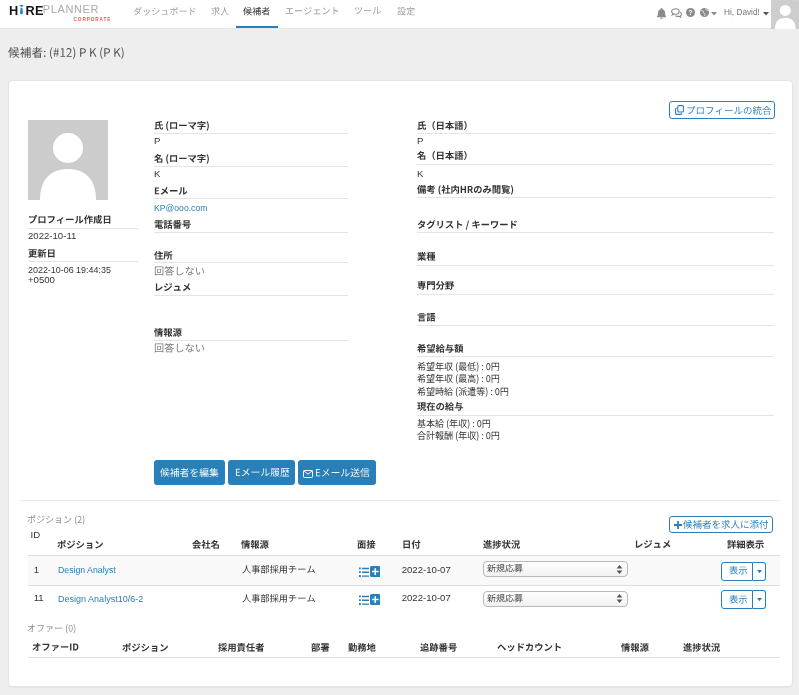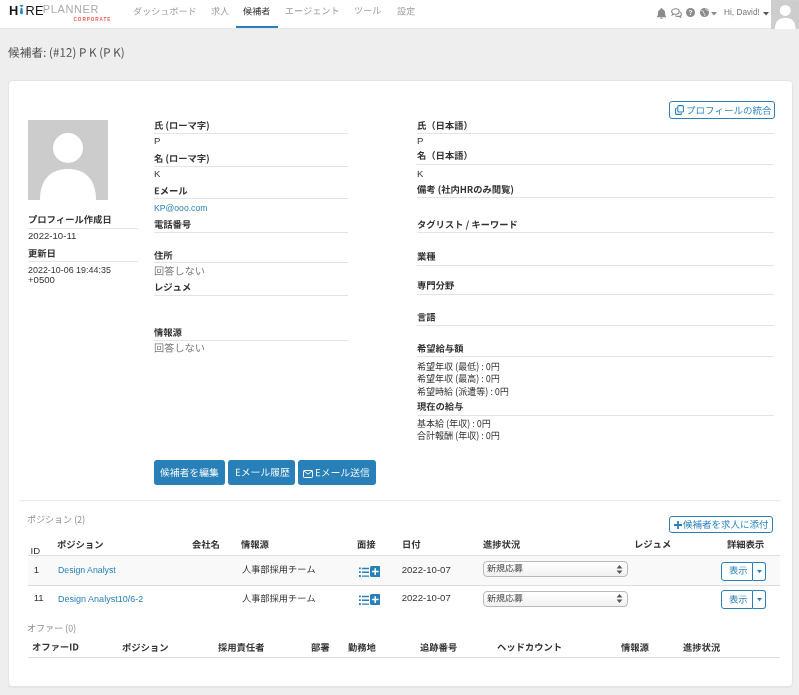--- a/index.html
+++ b/index.html
@@ -5,21 +5,21 @@
 .abs{position:absolute}
 .lat{position:absolute;white-space:nowrap;color:#333;line-height:1.2}
 .line{position:absolute;height:1px;background:#e4e4e4}
 </style></head><body>
 
 <div class="abs" style="left:0;top:0;width:799px;height:29px;background:#fff;border-bottom:1px solid #e7e7e7"></div>
 <div class="lat" style="left:9px;top:3.4px;font-size:12.8px;font-weight:bold;color:#161616;letter-spacing:0.2px">H</div>
 <svg class="abs" style="left:19.4px;top:5.4px" width="5" height="9.6" viewBox="0 0 5 9.6">
     <path d="M0.3 0 L4.7 0 L2.5 2.5 Z M1.6 3 L3.4 3 L4.1 8.3 L2.5 9.6 L0.9 8.3 Z" fill="#2788c7"></path>
   </svg>
-<div class="lat" style="left:25.6px;top:3.4px;font-size:12.8px;font-weight:normal;color:#161616;letter-spacing:0.2px">RE</div>
+<div class="lat" style="left:25.6px;top:3.4px;font-size:12.8px;font-weight:bold;color:#161616;letter-spacing:0.2px">RE</div>
 <div class="lat" style="left:42.8px;top:3.4px;font-size:11px;font-weight:400;color:#ababab;letter-spacing:0.6px">PLANNER</div>
 <div class="lat" style="left:73.6px;top:17.2px;font-size:4.6px;font-weight:bold;color:#ef5347;letter-spacing:0.95px">CORPORATE</div>
 <svg style="position:absolute;left:132.5px;top:5.9px;" width="64" height="11" viewBox="0 0 64 11">
     <path transform="translate(0 8.7)" d="M7.96 -7.7L7.48 -7.5C7.73 -7.15 8.04 -6.64 8.24 -6.24L8.72 -6.46C8.55 -6.8 8.2 -7.37 7.96 -7.7ZM4.59 -6.93L3.76 -7.2C3.7 -6.96 3.56 -6.64 3.47 -6.48C3.05 -5.65 2.11 -4.28 0.55 -3.3L1.16 -2.84C2.18 -3.54 2.98 -4.43 3.57 -5.24L6.64 -5.24C6.46 -4.5 6 -3.52 5.41 -2.72C4.77 -3.17 4.09 -3.61 3.49 -3.96L2.99 -3.45C3.58 -3.09 4.28 -2.61 4.92 -2.14C4.11 -1.26 2.94 -0.42 1.4 0.05L2.06 0.62C3.59 0.05 4.71 -0.79 5.52 -1.69C5.91 -1.4 6.24 -1.12 6.52 -0.87L7.05 -1.5C6.76 -1.74 6.41 -2.01 6.01 -2.29C6.7 -3.22 7.2 -4.29 7.44 -5.13C7.49 -5.28 7.58 -5.49 7.65 -5.61L7.23 -5.87L7.71 -6.09C7.52 -6.46 7.19 -7.01 6.96 -7.33L6.48 -7.13C6.73 -6.79 7.03 -6.25 7.21 -5.89L7.05 -5.98C6.91 -5.92 6.7 -5.9 6.45 -5.9L4 -5.9L4.18 -6.22C4.27 -6.39 4.43 -6.7 4.59 -6.93ZM13.5 -5.24L12.83 -5.01C13.01 -4.6 13.44 -3.45 13.54 -3.04L14.21 -3.28C14.1 -3.68 13.65 -4.88 13.5 -5.24ZM16.79 -4.73L16.01 -4.98C15.87 -3.81 15.4 -2.66 14.75 -1.87C14.01 -0.93 12.85 -0.24 11.79 0.07L12.39 0.68C13.41 0.29 14.52 -0.41 15.36 -1.48C16.02 -2.3 16.41 -3.28 16.65 -4.28C16.69 -4.4 16.73 -4.54 16.79 -4.73ZM11.38 -4.79L10.71 -4.52C10.88 -4.2 11.38 -2.95 11.52 -2.48L12.21 -2.73C12.04 -3.2 11.57 -4.4 11.38 -4.79ZM20.94 -6.99L20.53 -6.38C21.07 -6.07 22.05 -5.41 22.49 -5.09L22.91 -5.71C22.52 -6 21.48 -6.69 20.94 -6.99ZM19.57 -0.48L19.99 0.25C20.84 0.08 22.09 -0.35 23.01 -0.87C24.46 -1.73 25.73 -2.9 26.51 -4.13L26.07 -4.88C25.33 -3.59 24.13 -2.41 22.62 -1.55C21.7 -1.02 20.57 -0.66 19.57 -0.48ZM19.56 -4.94L19.16 -4.32C19.71 -4.04 20.7 -3.4 21.15 -3.08L21.57 -3.71C21.17 -4 20.1 -4.65 19.56 -4.94ZM28.66 -0.83L28.66 -0.07C28.92 -0.09 29.13 -0.1 29.41 -0.1C29.86 -0.1 33.88 -0.1 34.4 -0.1C34.59 -0.1 34.93 -0.09 35.09 -0.08L35.09 -0.82C34.9 -0.8 34.57 -0.79 34.37 -0.79L33.48 -0.79C33.61 -1.62 33.87 -3.43 33.94 -4.05C33.95 -4.12 33.98 -4.24 34.01 -4.33L33.45 -4.6C33.37 -4.56 33.14 -4.53 33 -4.53C32.5 -4.53 30.58 -4.53 30.23 -4.53C30 -4.53 29.73 -4.56 29.51 -4.59L29.51 -3.82C29.74 -3.83 29.98 -3.85 30.24 -3.85C30.49 -3.85 32.57 -3.85 33.13 -3.85C33.11 -3.33 32.84 -1.56 32.71 -0.79L29.41 -0.79C29.14 -0.79 28.87 -0.81 28.66 -0.83ZM43.24 -7.19L42.76 -6.99C43.01 -6.64 43.3 -6.12 43.48 -5.75L43.97 -5.97C43.78 -6.34 43.47 -6.87 43.24 -7.19ZM44.32 -7.45L43.83 -7.24C44.09 -6.91 44.37 -6.42 44.57 -6.02L45.06 -6.24C44.89 -6.58 44.55 -7.12 44.32 -7.45ZM39.33 -3.34L38.69 -3.65C38.34 -2.91 37.56 -1.83 36.95 -1.27L37.58 -0.85C38.09 -1.4 38.95 -2.56 39.33 -3.34ZM43.13 -3.64L42.52 -3.31C43 -2.74 43.68 -1.6 44.04 -0.89L44.71 -1.27C44.34 -1.92 43.62 -3.06 43.13 -3.64ZM37.24 -5.48L37.24 -4.71C37.48 -4.73 37.74 -4.74 38.01 -4.74L40.54 -4.74L40.54 -4.68C40.54 -4.24 40.54 -1.14 40.54 -0.64C40.53 -0.4 40.43 -0.29 40.19 -0.29C39.95 -0.29 39.53 -0.33 39.14 -0.4L39.2 0.33C39.57 0.36 40.11 0.39 40.49 0.39C41.04 0.39 41.28 0.15 41.28 -0.34C41.28 -0.98 41.28 -3.93 41.28 -4.68L41.28 -4.74L43.69 -4.74C43.91 -4.74 44.18 -4.74 44.43 -4.72L44.43 -5.48C44.2 -5.45 43.9 -5.43 43.68 -5.43L41.28 -5.43L41.28 -6.36C41.28 -6.56 41.31 -6.89 41.33 -7.02L40.48 -7.02C40.51 -6.88 40.54 -6.57 40.54 -6.37L40.54 -5.43L38.01 -5.43C37.72 -5.43 37.49 -5.45 37.24 -5.48ZM46.43 -3.94L46.43 -3.05C46.71 -3.08 47.19 -3.09 47.69 -3.09C48.38 -3.09 52.01 -3.09 52.69 -3.09C53.1 -3.09 53.48 -3.06 53.66 -3.05L53.66 -3.94C53.46 -3.92 53.14 -3.89 52.68 -3.89C52.01 -3.89 48.37 -3.89 47.69 -3.89C47.18 -3.89 46.7 -3.92 46.43 -3.94ZM60.57 -6.55L60.07 -6.32C60.37 -5.92 60.65 -5.41 60.88 -4.94L61.4 -5.18C61.19 -5.61 60.8 -6.22 60.57 -6.55ZM61.67 -7.01L61.17 -6.77C61.48 -6.37 61.77 -5.89 62.02 -5.41L62.53 -5.66C62.31 -6.08 61.91 -6.69 61.67 -7.01ZM57.38 -0.68C57.38 -0.35 57.36 0.1 57.32 0.39L58.19 0.39C58.17 0.1 58.14 -0.39 58.14 -0.68L58.14 -3.68C59.15 -3.37 60.72 -2.76 61.71 -2.22L62.03 -2.99C61.06 -3.48 59.34 -4.12 58.14 -4.49L58.14 -5.98C58.14 -6.25 58.17 -6.64 58.2 -6.92L57.3 -6.92C57.36 -6.64 57.38 -6.23 57.38 -5.98C57.38 -5.21 57.38 -1.19 57.38 -0.68Z" fill="#999"></path>
   </svg>
 <svg style="position:absolute;left:211.3px;top:5.9px;" width="19" height="11" viewBox="0 0 19 11">
     <path transform="translate(0 8.63)" d="M1.08 -4.57C1.64 -4.06 2.27 -3.34 2.55 -2.86L3.09 -3.26C2.81 -3.74 2.17 -4.43 1.6 -4.91L1.08 -4.57ZM0.34 -0.77L0.76 -0.15C1.57 -0.62 2.65 -1.26 3.63 -1.86L3.41 -2.47C2.3 -1.83 1.11 -1.16 0.34 -0.77ZM4.19 -7.63L4.19 -6.12L0.59 -6.12L0.59 -5.45L4.19 -5.45L4.19 -0.2C4.19 -0.02 4.12 0.03 3.95 0.04C3.77 0.04 3.18 0.05 2.55 0.02C2.66 0.23 2.76 0.55 2.8 0.75C3.6 0.75 4.15 0.73 4.46 0.61C4.76 0.49 4.89 0.28 4.89 -0.2L4.89 -3.79C5.67 -2.09 6.82 -0.67 8.31 0.05C8.43 -0.14 8.64 -0.4 8.81 -0.55C7.79 -0.99 6.91 -1.77 6.21 -2.74C6.83 -3.26 7.58 -4.01 8.14 -4.66L7.55 -5.08C7.13 -4.5 6.44 -3.77 5.87 -3.25C5.46 -3.89 5.13 -4.6 4.89 -5.33L4.89 -5.45L8.55 -5.45L8.55 -6.12L7.43 -6.12L7.84 -6.59C7.46 -6.89 6.72 -7.33 6.15 -7.61L5.74 -7.18C6.31 -6.89 7.03 -6.43 7.39 -6.12L4.89 -6.12L4.89 -7.63L4.19 -7.63ZM13.18 -7.36C13.12 -6.16 13.12 -1.78 9.4 0.12C9.62 0.26 9.84 0.47 9.96 0.65C12.28 -0.61 13.21 -2.81 13.61 -4.65C14.06 -2.81 15.08 -0.48 17.43 0.65C17.54 0.46 17.74 0.23 17.95 0.07C14.48 -1.51 14 -5.78 13.91 -6.95L13.94 -7.36L13.18 -7.36Z" fill="#999"></path>
   </svg>
 <svg style="position:absolute;left:242.5px;top:5.9px;" width="28" height="11" viewBox="0 0 28 11">
     <path transform="translate(0 8.64)" d="M2.79 -6.6L2.79 -0.76L3.4 -0.76L3.4 -6.6L2.79 -6.6ZM3.68 -5.45L3.68 -4.86L4.75 -4.86C4.51 -4.09 4.12 -3.34 3.63 -2.82C3.79 -2.74 4.05 -2.58 4.18 -2.48C4.41 -2.74 4.63 -3.07 4.83 -3.44L5.82 -3.44L5.82 -2.43L5.82 -2.28L3.69 -2.28L3.69 -1.69L5.73 -1.69C5.56 -1.01 5.02 -0.26 3.45 0.25C3.6 0.38 3.79 0.6 3.88 0.76C5.22 0.25 5.89 -0.41 6.21 -1.08C6.54 -0.37 7.16 0.37 8.46 0.75C8.55 0.57 8.73 0.32 8.87 0.19C7.36 -0.19 6.82 -1.01 6.58 -1.69L8.8 -1.69L8.8 -2.28L6.48 -2.28L6.48 -2.42L6.48 -3.44L8.49 -3.44L8.49 -4.02L5.11 -4.02C5.22 -4.27 5.31 -4.52 5.39 -4.78L5.01 -4.86L8.57 -4.86L8.57 -5.45L7.63 -5.45L7.63 -7.2L4.3 -7.2L4.3 -6.62L6.98 -6.62L6.98 -5.45L3.68 -5.45ZM2.12 -7.59C1.67 -6.18 0.94 -4.79 0.14 -3.88C0.25 -3.7 0.44 -3.34 0.49 -3.18C0.8 -3.54 1.11 -3.97 1.39 -4.44L1.39 0.73L2.04 0.73L2.04 -5.64C2.31 -6.22 2.55 -6.82 2.75 -7.42L2.12 -7.59ZM15.98 -7.19C16.43 -6.95 16.99 -6.6 17.27 -6.33L17.65 -6.75C17.37 -7.02 16.8 -7.35 16.34 -7.56L15.98 -7.19ZM16.96 -4.26L16.96 -3.28L15.61 -3.28L15.61 -4.26L16.96 -4.26ZM14.96 -7.64L14.96 -6.32L12.71 -6.32L12.71 -5.71L14.96 -5.71L14.96 -4.84L12.99 -4.84L12.99 0.73L13.64 0.73L13.64 -1.16L14.96 -1.16L14.96 0.69L15.61 0.69L15.61 -1.16L16.96 -1.16L16.96 0.01C16.96 0.11 16.93 0.14 16.83 0.14C16.74 0.14 16.44 0.14 16.11 0.13C16.21 0.29 16.3 0.57 16.33 0.74C16.8 0.74 17.13 0.73 17.34 0.62C17.54 0.51 17.61 0.34 17.61 0.01L17.61 -4.84L15.61 -4.84L15.61 -5.71L17.8 -5.71L17.8 -6.32L15.61 -6.32L15.61 -7.64L14.96 -7.64ZM16.96 -2.73L16.96 -1.73L15.61 -1.73L15.61 -2.73L16.96 -2.73ZM13.64 -2.73L14.96 -2.73L14.96 -1.73L13.64 -1.73L13.64 -2.73ZM13.64 -3.28L13.64 -4.26L14.96 -4.26L14.96 -3.28L13.64 -3.28ZM12.46 -4.25C12.32 -3.98 12.08 -3.59 11.87 -3.29L11.54 -3.69C11.93 -4.32 12.28 -5.01 12.51 -5.72L12.15 -5.95L12.02 -5.92L11.38 -5.92L11.38 -7.62L10.76 -7.62L10.76 -5.92L9.58 -5.92L9.58 -5.31L11.72 -5.31C11.2 -4.07 10.26 -2.84 9.37 -2.14C9.48 -2.02 9.65 -1.71 9.73 -1.55C10.07 -1.84 10.43 -2.21 10.77 -2.63L10.77 0.74L11.41 0.74L11.41 -3.05C11.74 -2.62 12.11 -2.08 12.28 -1.8L12.7 -2.27L12.16 -2.96C12.38 -3.23 12.65 -3.6 12.88 -3.95L12.46 -4.25ZM25.82 -7.33C25.5 -6.92 25.15 -6.51 24.77 -6.12L24.77 -6.5L22.5 -6.5L22.5 -7.64L21.83 -7.64L21.83 -6.5L19.49 -6.5L19.49 -5.9L21.83 -5.9L21.83 -4.72L18.69 -4.72L18.69 -4.1L22.26 -4.1C21.1 -3.36 19.82 -2.75 18.49 -2.29C18.63 -2.15 18.84 -1.87 18.93 -1.72C19.49 -1.94 20.06 -2.18 20.6 -2.45L20.6 0.73L21.29 0.73L21.29 0.43L24.99 0.43L24.99 0.69L25.69 0.69L25.69 -3.15L21.91 -3.15C22.41 -3.45 22.9 -3.77 23.38 -4.1L26.81 -4.1L26.81 -4.72L24.18 -4.72C25.01 -5.41 25.76 -6.18 26.4 -7.02L25.82 -7.33ZM22.5 -4.72L22.5 -5.9L24.54 -5.9C24.11 -5.48 23.65 -5.09 23.15 -4.72L22.5 -4.72ZM21.29 -1.12L24.99 -1.12L24.99 -0.16L21.29 -0.16L21.29 -1.12ZM21.29 -1.67L21.29 -2.57L24.99 -2.57L24.99 -1.67L21.29 -1.67Z" fill="#333"></path>
@@ -203,21 +203,21 @@
 <div class="abs" style="left:668.5px;top:516px;width:104px;height:17px;border:1px solid #2980b9;border-radius:3px;background:#fff"></div>
 <svg class="abs" style="left:673.5px;top:520.5px" width="8" height="8" viewBox="0 0 8 8">
     <path d="M3.1 0 h1.8 v3.1 H8 v1.8 H4.9 V8 H3.1 V4.9 H0 V3.1 h3.1 Z" fill="#2980b9"></path>
   </svg>
 <svg style="position:absolute;left:683px;top:518.8px;" width="87" height="11" viewBox="0 0 87 11">
     <path transform="translate(0 8.98)" d="M2.92 -6.89L2.92 -0.8L3.55 -0.8L3.55 -6.89L2.92 -6.89ZM3.84 -5.69L3.84 -5.07L4.96 -5.07C4.71 -4.27 4.3 -3.49 3.79 -2.94C3.95 -2.86 4.23 -2.69 4.36 -2.58C4.61 -2.86 4.84 -3.2 5.04 -3.59L6.07 -3.59L6.07 -2.54L6.07 -2.38L3.85 -2.38L3.85 -1.77L5.99 -1.77C5.8 -1.05 5.24 -0.28 3.6 0.27C3.76 0.4 3.96 0.63 4.05 0.79C5.45 0.26 6.15 -0.43 6.48 -1.13C6.83 -0.39 7.48 0.39 8.84 0.78C8.93 0.6 9.11 0.33 9.26 0.2C7.69 -0.2 7.12 -1.05 6.87 -1.77L9.19 -1.77L9.19 -2.38L6.76 -2.38L6.76 -2.53L6.76 -3.59L8.86 -3.59L8.86 -4.2L5.34 -4.2C5.45 -4.46 5.55 -4.72 5.62 -4.99L5.23 -5.07L8.95 -5.07L8.95 -5.69L7.96 -5.69L7.96 -7.51L4.49 -7.51L4.49 -6.91L7.29 -6.91L7.29 -5.69L3.84 -5.69ZM2.21 -7.92C1.75 -6.45 0.98 -5 0.14 -4.05C0.27 -3.87 0.46 -3.49 0.51 -3.32C0.84 -3.7 1.16 -4.14 1.45 -4.64L1.45 0.76L2.13 0.76L2.13 -5.89C2.41 -6.49 2.66 -7.12 2.87 -7.74L2.21 -7.92ZM16.68 -7.5C17.16 -7.26 17.74 -6.89 18.03 -6.61L18.43 -7.05C18.14 -7.32 17.54 -7.68 17.06 -7.89L16.68 -7.5ZM17.71 -4.45L17.71 -3.43L16.29 -3.43L16.29 -4.45L17.71 -4.45ZM15.62 -7.97L15.62 -6.59L13.27 -6.59L13.27 -5.96L15.62 -5.96L15.62 -5.05L13.57 -5.05L13.57 0.76L14.24 0.76L14.24 -1.22L15.62 -1.22L15.62 0.72L16.29 0.72L16.29 -1.22L17.71 -1.22L17.71 0.01C17.71 0.11 17.68 0.14 17.57 0.14C17.47 0.14 17.17 0.14 16.81 0.13C16.92 0.3 17.01 0.6 17.05 0.77C17.54 0.77 17.88 0.76 18.1 0.65C18.32 0.53 18.38 0.35 18.38 0.01L18.38 -5.05L16.29 -5.05L16.29 -5.96L18.58 -5.96L18.58 -6.59L16.29 -6.59L16.29 -7.97L15.62 -7.97ZM17.71 -2.85L17.71 -1.8L16.29 -1.8L16.29 -2.85L17.71 -2.85ZM14.24 -2.85L15.62 -2.85L15.62 -1.8L14.24 -1.8L14.24 -2.85ZM14.24 -3.43L14.24 -4.45L15.62 -4.45L15.62 -3.43L14.24 -3.43ZM13.01 -4.44C12.86 -4.15 12.61 -3.75 12.39 -3.44L12.05 -3.86C12.45 -4.51 12.82 -5.23 13.06 -5.98L12.68 -6.21L12.55 -6.18L11.88 -6.18L11.88 -7.95L11.23 -7.95L11.23 -6.18L10 -6.18L10 -5.54L12.24 -5.54C11.69 -4.25 10.72 -2.96 9.78 -2.23C9.9 -2.11 10.08 -1.79 10.16 -1.61C10.52 -1.92 10.89 -2.31 11.25 -2.75L11.25 0.77L11.91 0.77L11.91 -3.18C12.25 -2.74 12.64 -2.18 12.82 -1.88L13.26 -2.37L12.69 -3.09C12.93 -3.37 13.2 -3.76 13.44 -4.12L13.01 -4.44ZM26.95 -7.66C26.62 -7.22 26.26 -6.79 25.86 -6.39L25.86 -6.78L23.49 -6.78L23.49 -7.98L22.79 -7.98L22.79 -6.78L20.35 -6.78L20.35 -6.16L22.79 -6.16L22.79 -4.93L19.51 -4.93L19.51 -4.28L23.24 -4.28C22.03 -3.51 20.69 -2.87 19.3 -2.39C19.45 -2.24 19.66 -1.95 19.76 -1.8C20.35 -2.02 20.94 -2.27 21.51 -2.56L21.51 0.76L22.22 0.76L22.22 0.45L26.09 0.45L26.09 0.72L26.82 0.72L26.82 -3.29L22.88 -3.29C23.4 -3.6 23.91 -3.93 24.41 -4.28L27.99 -4.28L27.99 -4.93L25.24 -4.93C26.11 -5.65 26.89 -6.45 27.56 -7.32L26.95 -7.66ZM23.49 -4.93L23.49 -6.16L25.62 -6.16C25.17 -5.72 24.69 -5.31 24.17 -4.93L23.49 -4.93ZM22.22 -1.17L26.09 -1.17L26.09 -0.17L22.22 -0.17L22.22 -1.17ZM22.22 -1.74L22.22 -2.68L26.09 -2.68L26.09 -1.74L22.22 -1.74ZM36.88 -4.19L36.57 -4.9C36.3 -4.76 36.07 -4.66 35.79 -4.53C35.29 -4.3 34.71 -4.08 34.06 -3.76C33.91 -4.31 33.41 -4.62 32.79 -4.62C32.39 -4.62 31.83 -4.49 31.47 -4.27C31.8 -4.69 32.11 -5.23 32.33 -5.74C33.36 -5.78 34.54 -5.85 35.48 -6L35.49 -6.71C34.6 -6.55 33.56 -6.46 32.59 -6.41C32.74 -6.86 32.81 -7.23 32.87 -7.51L32.09 -7.58C32.07 -7.23 31.99 -6.8 31.85 -6.39L31.23 -6.38C30.79 -6.38 30.12 -6.42 29.62 -6.49L29.62 -5.78C30.14 -5.74 30.77 -5.72 31.18 -5.72L31.6 -5.72C31.24 -4.95 30.6 -3.97 29.4 -2.81L30.05 -2.34C30.37 -2.72 30.64 -3.07 30.91 -3.33C31.34 -3.72 31.95 -4.02 32.55 -4.02C32.97 -4.02 33.32 -3.84 33.41 -3.43C32.3 -2.85 31.17 -2.15 31.17 -1.03C31.17 0.13 32.26 0.43 33.62 0.43C34.45 0.43 35.5 0.35 36.22 0.26L36.24 -0.5C35.41 -0.36 34.39 -0.28 33.65 -0.28C32.67 -0.28 31.93 -0.39 31.93 -1.13C31.93 -1.76 32.55 -2.26 33.43 -2.73C33.43 -2.23 33.42 -1.61 33.4 -1.24L34.13 -1.24L34.1 -3.07C34.83 -3.41 35.5 -3.69 36.03 -3.89C36.29 -3.99 36.63 -4.12 36.88 -4.19ZM39.13 -4.77C39.71 -4.24 40.37 -3.49 40.66 -2.98L41.23 -3.4C40.94 -3.9 40.26 -4.63 39.67 -5.13L39.13 -4.77ZM38.35 -0.81L38.8 -0.16C39.64 -0.65 40.76 -1.31 41.79 -1.94L41.56 -2.57C40.4 -1.91 39.16 -1.21 38.35 -0.81ZM42.37 -7.96L42.37 -6.38L38.62 -6.38L38.62 -5.69L42.37 -5.69L42.37 -0.21C42.37 -0.02 42.3 0.03 42.12 0.04C41.93 0.04 41.32 0.05 40.66 0.02C40.77 0.24 40.88 0.57 40.93 0.78C41.76 0.78 42.33 0.76 42.65 0.64C42.97 0.51 43.1 0.29 43.1 -0.21L43.1 -3.96C43.92 -2.19 45.12 -0.7 46.67 0.06C46.8 -0.14 47.02 -0.42 47.2 -0.57C46.13 -1.04 45.21 -1.85 44.48 -2.86C45.12 -3.4 45.91 -4.19 46.5 -4.86L45.88 -5.3C45.45 -4.7 44.73 -3.93 44.13 -3.39C43.7 -4.07 43.36 -4.8 43.1 -5.57L43.1 -5.69L46.92 -5.69L46.92 -6.38L45.75 -6.38L46.19 -6.88C45.79 -7.19 45.01 -7.65 44.42 -7.94L43.99 -7.5C44.58 -7.19 45.33 -6.72 45.71 -6.38L43.1 -6.38L43.1 -7.96L42.37 -7.96ZM51.76 -7.69C51.7 -6.43 51.7 -1.86 47.81 0.12C48.04 0.28 48.27 0.49 48.39 0.67C50.82 -0.64 51.79 -2.94 52.21 -4.85C52.68 -2.94 53.74 -0.5 56.19 0.67C56.31 0.48 56.52 0.24 56.74 0.08C53.11 -1.58 52.61 -6.03 52.53 -7.26L52.55 -7.69L51.76 -7.69ZM61.33 -6.41L61.33 -5.65C62.38 -5.54 64.22 -5.54 65.24 -5.65L65.24 -6.42C64.29 -6.28 62.37 -6.24 61.33 -6.41ZM61.7 -2.55L61.02 -2.61C60.91 -2.15 60.86 -1.81 60.86 -1.49C60.86 -0.6 61.57 -0.07 63.17 -0.07C64.14 -0.07 64.94 -0.15 65.54 -0.27L65.52 -1.06C64.75 -0.89 64.02 -0.82 63.17 -0.82C61.87 -0.82 61.56 -1.24 61.56 -1.67C61.56 -1.93 61.61 -2.19 61.7 -2.55ZM59.52 -7.14L58.67 -7.22C58.67 -7.01 58.64 -6.76 58.61 -6.55C58.49 -5.76 58.18 -4.13 58.18 -2.74C58.18 -1.45 58.34 -0.36 58.53 0.31L59.21 0.27C59.2 0.17 59.19 0.04 59.18 -0.07C59.18 -0.17 59.2 -0.35 59.23 -0.49C59.32 -0.94 59.66 -1.95 59.91 -2.62L59.51 -2.93C59.35 -2.54 59.12 -1.97 58.96 -1.54C58.9 -2 58.87 -2.4 58.87 -2.87C58.87 -3.93 59.17 -5.63 59.35 -6.51C59.38 -6.68 59.47 -6.98 59.52 -7.14ZM70.3 -2.73C70.09 -1.98 69.7 -1.14 69.1 -0.65L69.63 -0.24C70.28 -0.8 70.65 -1.72 70.87 -2.53L70.3 -2.73ZM72.57 -2.37C72.86 -1.73 73.13 -0.88 73.21 -0.32L73.79 -0.53C73.7 -1.08 73.43 -1.92 73.11 -2.56L72.57 -2.37ZM73.74 -2.58C74.31 -1.86 74.89 -0.86 75.11 -0.21L75.71 -0.52C75.47 -1.18 74.89 -2.15 74.3 -2.86L73.74 -2.58ZM71.49 -3.72L71.49 -0.03C71.49 0.08 71.45 0.11 71.33 0.12C71.19 0.12 70.78 0.12 70.3 0.11C70.39 0.3 70.48 0.57 70.51 0.75C71.15 0.75 71.57 0.75 71.82 0.64C72.08 0.53 72.15 0.34 72.15 -0.03L72.15 -3.72L71.49 -3.72ZM67.31 -7.38C67.86 -7.11 68.52 -6.66 68.84 -6.34L69.26 -6.92C68.93 -7.23 68.27 -7.64 67.73 -7.89L67.31 -7.38ZM66.86 -4.81C67.43 -4.56 68.11 -4.15 68.45 -3.85L68.86 -4.43C68.51 -4.73 67.83 -5.1 67.25 -5.33L66.86 -4.81ZM67.07 0.24L67.71 0.64C68.12 -0.21 68.6 -1.32 68.96 -2.27L68.39 -2.67C67.99 -1.64 67.45 -0.47 67.07 0.24ZM69.12 -5.62L69.12 -4.96L71.02 -4.96C70.51 -4.11 69.79 -3.48 68.84 -3.04C68.99 -2.91 69.24 -2.62 69.32 -2.48C70.41 -3.06 71.24 -3.87 71.82 -4.96L72.87 -4.96C73.42 -3.97 74.31 -3.07 75.25 -2.6C75.35 -2.78 75.57 -3.04 75.73 -3.17C74.92 -3.52 74.13 -4.2 73.62 -4.96L75.5 -4.96L75.5 -5.62L72.13 -5.62C72.29 -5.99 72.41 -6.4 72.51 -6.84C73.45 -6.96 74.35 -7.12 75.03 -7.34L74.47 -7.89C73.35 -7.53 71.23 -7.31 69.45 -7.2C69.53 -7.04 69.63 -6.77 69.64 -6.59C70.32 -6.62 71.04 -6.68 71.74 -6.75C71.65 -6.35 71.53 -5.97 71.37 -5.62L69.12 -5.62ZM79.88 -3.86C80.36 -3.1 80.98 -2.07 81.26 -1.47L81.93 -1.83C81.62 -2.41 80.99 -3.41 80.49 -4.15L79.88 -3.86ZM83.13 -7.87L83.13 -5.87L79.28 -5.87L79.28 -5.15L83.13 -5.15L83.13 -0.22C83.13 -0 83.05 0.07 82.82 0.08C82.6 0.09 81.82 0.1 81.02 0.06C81.12 0.26 81.25 0.58 81.3 0.77C82.34 0.78 82.97 0.77 83.35 0.66C83.71 0.54 83.87 0.33 83.87 -0.22L83.87 -5.15L85.06 -5.15L85.06 -5.87L83.87 -5.87L83.87 -7.87L83.13 -7.87ZM78.8 -7.92C78.24 -6.44 77.33 -4.99 76.35 -4.06C76.49 -3.89 76.71 -3.52 76.8 -3.34C77.13 -3.68 77.45 -4.08 77.77 -4.5L77.77 0.74L78.48 0.74L78.48 -5.61C78.87 -6.27 79.21 -6.98 79.5 -7.7L78.8 -7.92Z" fill="#2980b9"></path>
   </svg>
 <div class="abs" style="left:28px;top:555.5px;width:752px;height:29.7px;background:#f9f9f9"></div>
 <div class="line" style="left:28px;top:555px;width:752px;background:#ddd"></div>
 <div class="line" style="left:28px;top:585.2px;width:752px;background:#ddd"></div>
-<div class="lat" style="left:30.5px;top:545px;font-size:9.6px;color:#333;font-weight:normal">ID</div>
+<div class="lat" style="left:30.5px;top:529px;font-size:9.6px;color:#333;font-weight:normal">ID</div>
 <svg style="position:absolute;left:56.8px;top:539.2px;" width="47" height="11" viewBox="0 0 47 11">
     <path transform="translate(0 9.05)" d="M7.21 -6.98C7.21 -7.25 7.44 -7.48 7.72 -7.48C8 -7.48 8.22 -7.25 8.22 -6.98C8.22 -6.7 8 -6.47 7.72 -6.47C7.44 -6.47 7.21 -6.7 7.21 -6.98ZM6.64 -6.98C6.64 -6.38 7.12 -5.9 7.72 -5.9C8.31 -5.9 8.79 -6.38 8.79 -6.98C8.79 -7.57 8.31 -8.05 7.72 -8.05C7.12 -8.05 6.64 -7.57 6.64 -6.98ZM3.17 -3.34L2.12 -3.83C1.74 -3.05 1 -2.03 0.37 -1.43L1.38 -0.74C1.89 -1.29 2.74 -2.51 3.17 -3.34ZM7.17 -3.86L6.16 -3.31C6.6 -2.74 7.26 -1.62 7.66 -0.82L8.76 -1.41C8.39 -2.09 7.64 -3.26 7.17 -3.86ZM0.8 -5.86L0.8 -4.62C1.06 -4.65 1.42 -4.66 1.7 -4.66L4.06 -4.66C4.06 -4.21 4.06 -1.26 4.05 -0.92C4.05 -0.68 3.95 -0.59 3.71 -0.59C3.49 -0.59 3.08 -0.62 2.68 -0.7L2.79 0.46C3.26 0.51 3.8 0.54 4.31 0.54C4.97 0.54 5.27 0.2 5.27 -0.33C5.27 -1.12 5.27 -3.9 5.27 -4.66L7.45 -4.66C7.7 -4.66 8.06 -4.65 8.36 -4.63L8.36 -5.85C8.11 -5.81 7.7 -5.78 7.44 -5.78L5.27 -5.78L5.27 -6.53C5.27 -6.76 5.34 -7.21 5.36 -7.34L3.98 -7.34C4.02 -7.18 4.06 -6.77 4.06 -6.53L4.06 -5.78L1.7 -5.78C1.4 -5.78 1.08 -5.82 0.8 -5.86ZM16.09 -7.14L15.31 -6.82C15.64 -6.34 15.86 -5.94 16.13 -5.36L16.93 -5.7C16.72 -6.13 16.35 -6.75 16.09 -7.14ZM17.36 -7.59L16.57 -7.26C16.92 -6.8 17.15 -6.44 17.45 -5.85L18.24 -6.2C18.01 -6.61 17.65 -7.22 17.36 -7.59ZM12.04 -7.32L11.37 -6.3C11.99 -5.95 12.95 -5.33 13.48 -4.97L14.16 -5.99C13.68 -6.32 12.66 -6.98 12.04 -7.32ZM10.32 -0.72L11.02 0.5C11.84 0.35 13.18 -0.11 14.13 -0.64C15.64 -1.53 16.96 -2.7 17.82 -3.99L17.1 -5.25C16.37 -3.92 15.07 -2.65 13.48 -1.77C12.48 -1.21 11.36 -0.89 10.32 -0.72ZM10.61 -5.2L9.94 -4.18C10.56 -3.84 11.53 -3.22 12.06 -2.85L12.74 -3.89C12.27 -4.22 11.24 -4.86 10.61 -5.2ZM21.47 -7.37L20.79 -6.34C21.41 -6 22.38 -5.37 22.9 -5L23.59 -6.04C23.1 -6.37 22.09 -7.03 21.47 -7.37ZM19.74 -0.76L20.44 0.47C21.27 0.32 22.6 -0.15 23.55 -0.69C25.07 -1.56 26.38 -2.74 27.25 -4.03L26.53 -5.29C25.79 -3.96 24.5 -2.69 22.92 -1.8C21.9 -1.25 20.79 -0.94 19.74 -0.76ZM20.04 -5.25L19.36 -4.21C19.99 -3.89 20.95 -3.26 21.48 -2.89L22.16 -3.93C21.69 -4.27 20.66 -4.91 20.04 -5.25ZM29.78 -0.79L29.78 0.35C29.94 0.34 30.32 0.33 30.58 0.33L34.1 0.33L34.09 0.7L35.27 0.7C35.27 0.53 35.26 0.21 35.26 0.07C35.26 -0.68 35.26 -4.22 35.26 -4.6C35.26 -4.8 35.26 -5.11 35.27 -5.23C35.12 -5.22 34.77 -5.21 34.55 -5.21C33.79 -5.21 31.79 -5.21 31.03 -5.21C30.69 -5.21 30.12 -5.23 29.88 -5.25L29.88 -4.13C30.1 -4.15 30.69 -4.17 31.03 -4.17C31.79 -4.17 33.74 -4.17 34.1 -4.17L34.1 -3.04L31.14 -3.04C30.78 -3.04 30.36 -3.05 30.12 -3.07L30.12 -1.97C30.34 -1.98 30.78 -1.99 31.14 -1.99L34.1 -1.99L34.1 -0.75L30.59 -0.75C30.25 -0.75 29.94 -0.77 29.78 -0.79ZM39.44 -7.07L38.57 -6.14C39.25 -5.66 40.41 -4.65 40.89 -4.13L41.84 -5.1C41.3 -5.66 40.09 -6.63 39.44 -7.07ZM38.28 -0.87L39.06 0.35C40.37 0.13 41.57 -0.39 42.51 -0.96C44.01 -1.86 45.24 -3.14 45.95 -4.4L45.23 -5.71C44.64 -4.46 43.43 -3.03 41.84 -2.09C40.94 -1.55 39.73 -1.08 38.28 -0.87Z" fill="#333"></path>
   </svg>
 <svg style="position:absolute;left:192.4px;top:539.2px;" width="28" height="11" viewBox="0 0 28 11">
     <path transform="translate(0 8.95)" d="M5.4 -1.67C5.7 -1.39 6.02 -1.06 6.32 -0.73L3.5 -0.62C3.79 -1.13 4.08 -1.71 4.35 -2.26L8.55 -2.26L8.55 -3.3L0.82 -3.3L0.82 -2.26L2.98 -2.26C2.79 -1.72 2.53 -1.11 2.27 -0.59L0.86 -0.54L1 0.56C2.6 0.48 4.92 0.38 7.11 0.27C7.25 0.47 7.38 0.67 7.48 0.85L8.52 0.21C8.09 -0.49 7.22 -1.47 6.38 -2.19L5.4 -1.67ZM2.47 -4.75L2.47 -4.07L6.84 -4.07L6.84 -4.81C7.35 -4.46 7.89 -4.15 8.41 -3.91C8.6 -4.24 8.85 -4.64 9.13 -4.92C7.65 -5.45 6.18 -6.51 5.18 -7.89L4.01 -7.89C3.32 -6.78 1.83 -5.46 0.23 -4.75C0.47 -4.52 0.76 -4.09 0.89 -3.82C1.44 -4.08 1.98 -4.4 2.47 -4.75ZM4.64 -6.82C5.07 -6.23 5.71 -5.64 6.44 -5.1L2.94 -5.1C3.65 -5.65 4.24 -6.25 4.64 -6.82ZM15.26 -7.81L15.26 -5.02L13.49 -5.02L13.49 -3.94L15.26 -3.94L15.26 -0.53L13.11 -0.53L13.11 0.57L18.41 0.57L18.41 -0.53L16.41 -0.53L16.41 -3.94L18.18 -3.94L18.18 -5.02L16.41 -5.02L16.41 -7.81L15.26 -7.81ZM11.1 -7.9L11.1 -6.18L9.77 -6.18L9.77 -5.17L12.03 -5.17C11.43 -4.09 10.44 -3.11 9.42 -2.56C9.59 -2.34 9.86 -1.79 9.95 -1.5C10.34 -1.74 10.73 -2.04 11.1 -2.39L11.1 0.84L12.21 0.84L12.21 -2.7C12.53 -2.34 12.85 -1.97 13.05 -1.71L13.72 -2.62C13.52 -2.81 12.8 -3.45 12.35 -3.81C12.8 -4.43 13.18 -5.11 13.45 -5.81L12.83 -6.22L12.63 -6.18L12.21 -6.18L12.21 -7.9L11.1 -7.9ZM21.93 -7.95C21.38 -6.92 20.36 -5.79 18.81 -4.98C19.06 -4.78 19.44 -4.37 19.6 -4.1C19.98 -4.32 20.32 -4.56 20.65 -4.81C21.14 -4.43 21.7 -3.93 22.06 -3.53C21.09 -2.81 19.97 -2.25 18.79 -1.92C19.03 -1.68 19.32 -1.22 19.45 -0.91C20.15 -1.15 20.85 -1.45 21.5 -1.82L21.5 0.83L22.63 0.83L22.63 0.47L25.8 0.47L25.8 0.84L26.95 0.84L26.95 -3.38L23.62 -3.38C24.55 -4.27 25.3 -5.36 25.79 -6.64L25.02 -7.04L24.83 -6.98L22.72 -6.98C22.89 -7.23 23.04 -7.47 23.18 -7.71L21.93 -7.95ZM25.8 -0.54L22.63 -0.54L22.63 -2.37L25.8 -2.37L25.8 -0.54ZM21.93 -6L24.26 -6C23.93 -5.39 23.48 -4.82 22.96 -4.31C22.57 -4.71 21.99 -5.17 21.48 -5.53C21.64 -5.68 21.79 -5.84 21.93 -6Z" fill="#333"></path>
   </svg>
 <svg style="position:absolute;left:240.8px;top:539.2px;" width="29" height="11" viewBox="0 0 29 11">
     <path transform="translate(0 8.91)" d="M0.54 -6.06C0.49 -5.3 0.35 -4.26 0.16 -3.62L0.97 -3.34C1.16 -4.06 1.3 -5.18 1.32 -5.96L0.54 -6.06ZM4.52 -1.76L7.31 -1.76L7.31 -1.34L4.52 -1.34L4.52 -1.76ZM4.52 -2.54L4.52 -2.98L7.31 -2.98L7.31 -2.54L4.52 -2.54ZM1.34 -7.91L1.34 0.83L2.35 0.83L2.35 -5.96C2.49 -5.6 2.63 -5.21 2.7 -4.95L3.43 -5.3L3.41 -5.35L5.35 -5.35L5.35 -4.96L2.86 -4.96L2.86 -4.16L9 -4.16L9 -4.96L6.45 -4.96L6.45 -5.35L8.45 -5.35L8.45 -6.09L6.45 -6.09L6.45 -6.47L8.7 -6.47L8.7 -7.26L6.45 -7.26L6.45 -7.91L5.35 -7.91L5.35 -7.26L3.15 -7.26L3.15 -6.47L5.35 -6.47L5.35 -6.09L3.4 -6.09L3.4 -5.39C3.29 -5.73 3.07 -6.24 2.88 -6.63L2.35 -6.41L2.35 -7.91L1.34 -7.91ZM3.49 -3.79L3.49 0.84L4.52 0.84L4.52 -0.56L7.31 -0.56L7.31 -0.25C7.31 -0.14 7.26 -0.1 7.14 -0.1C7.02 -0.1 6.58 -0.09 6.19 -0.12C6.32 0.15 6.45 0.56 6.49 0.83C7.14 0.84 7.61 0.83 7.93 0.67C8.28 0.52 8.37 0.25 8.37 -0.23L8.37 -3.79L3.49 -3.79ZM14.01 -7.51L14.01 0.83L15.02 0.83L15.02 0.28C15.21 0.46 15.42 0.67 15.53 0.86C15.91 0.58 16.25 0.23 16.55 -0.15C16.9 0.25 17.28 0.59 17.72 0.85C17.87 0.57 18.2 0.17 18.44 -0.04C17.96 -0.28 17.52 -0.63 17.14 -1.05C17.62 -1.93 17.95 -2.98 18.13 -4.1L17.46 -4.34L17.27 -4.31L15.02 -4.31L15.02 -6.53L16.87 -6.53L16.87 -5.77C16.87 -5.66 16.82 -5.65 16.68 -5.64C16.55 -5.63 16.03 -5.63 15.58 -5.65C15.71 -5.39 15.85 -4.98 15.89 -4.69C16.58 -4.69 17.07 -4.7 17.44 -4.84C17.8 -4.99 17.9 -5.27 17.9 -5.75L17.9 -7.51L14.01 -7.51ZM15.81 -3.42L16.96 -3.42C16.84 -2.92 16.67 -2.43 16.46 -1.97C16.19 -2.43 15.98 -2.91 15.81 -3.42ZM15.02 -3.01C15.25 -2.3 15.55 -1.62 15.91 -1.02C15.65 -0.67 15.35 -0.34 15.02 -0.07L15.02 -3.01ZM10.17 -4.48C10.3 -4.18 10.42 -3.79 10.48 -3.49L9.77 -3.49L9.77 -2.55L11.24 -2.55L11.24 -1.83L9.86 -1.83L9.86 -0.89L11.24 -0.89L11.24 0.81L12.28 0.81L12.28 -0.89L13.6 -0.89L13.6 -1.83L12.28 -1.83L12.28 -2.55L13.7 -2.55L13.7 -3.49L13 -3.49L13.43 -4.48L13.06 -4.58L13.84 -4.58L13.84 -5.51L12.28 -5.51L12.28 -6.15L13.49 -6.15L13.49 -7.08L12.28 -7.08L12.28 -7.88L11.24 -7.88L11.24 -7.08L9.91 -7.08L9.91 -6.15L11.24 -6.15L11.24 -5.51L9.58 -5.51L9.58 -4.58L10.54 -4.58L10.17 -4.48ZM12.47 -4.58C12.39 -4.26 12.25 -3.85 12.14 -3.57L12.45 -3.49L11.08 -3.49L11.37 -3.57C11.34 -3.83 11.22 -4.24 11.06 -4.58L12.47 -4.58ZM24.07 -3.58L26.22 -3.58L26.22 -3.07L24.07 -3.07L24.07 -3.58ZM24.07 -4.84L26.22 -4.84L26.22 -4.33L24.07 -4.33L24.07 -4.84ZM23.24 -1.9C23.04 -1.27 22.68 -0.62 22.25 -0.19C22.49 -0.07 22.91 0.2 23.11 0.37C23.54 -0.13 23.98 -0.9 24.23 -1.67L23.24 -1.9ZM25.88 -1.63C26.23 -1.04 26.6 -0.25 26.74 0.25L27.75 -0.19C27.59 -0.7 27.19 -1.45 26.83 -2.01L25.88 -1.63ZM19.3 -7.03C19.84 -6.77 20.51 -6.35 20.82 -6.04L21.49 -6.92C21.15 -7.24 20.46 -7.62 19.93 -7.85L19.3 -7.03ZM18.86 -4.52C19.39 -4.28 20.07 -3.87 20.38 -3.57L21.04 -4.46C20.69 -4.77 20.01 -5.13 19.47 -5.34L18.86 -4.52ZM18.97 0.11L19.99 0.72C20.4 -0.2 20.84 -1.28 21.2 -2.29L20.28 -2.89C19.88 -1.8 19.35 -0.61 18.97 0.11ZM23.08 -5.64L23.08 -2.26L24.56 -2.26L24.56 -0.25C24.56 -0.15 24.52 -0.12 24.41 -0.12C24.31 -0.12 23.93 -0.12 23.6 -0.13C23.72 0.14 23.85 0.54 23.88 0.83C24.47 0.84 24.9 0.82 25.22 0.67C25.55 0.52 25.62 0.25 25.62 -0.22L25.62 -2.26L27.25 -2.26L27.25 -5.64L25.56 -5.64L25.81 -6.42L27.52 -6.42L27.52 -7.41L21.67 -7.41L21.67 -4.84C21.67 -3.33 21.58 -1.2 20.53 0.24C20.8 0.36 21.28 0.66 21.47 0.84C22.59 -0.72 22.76 -3.18 22.76 -4.84L22.76 -6.42L24.56 -6.42C24.53 -6.17 24.49 -5.89 24.44 -5.64L23.08 -5.64Z" fill="#333"></path>
   </svg>
 <svg style="position:absolute;left:356.5px;top:539.2px;" width="20" height="11" viewBox="0 0 20 11">

